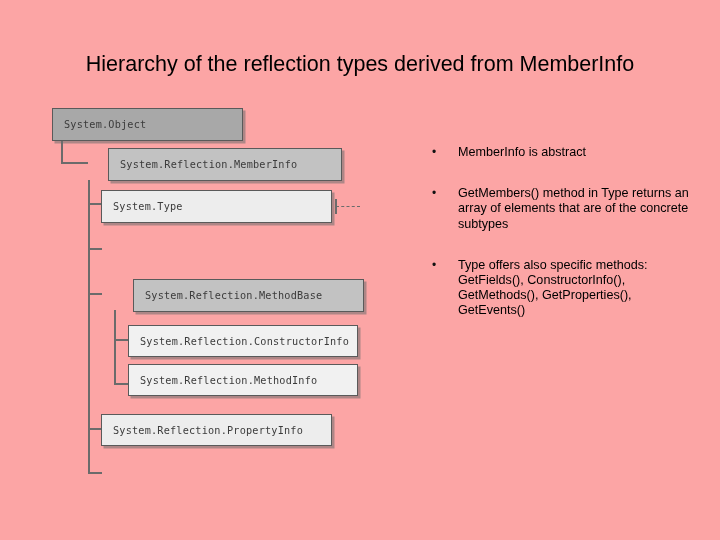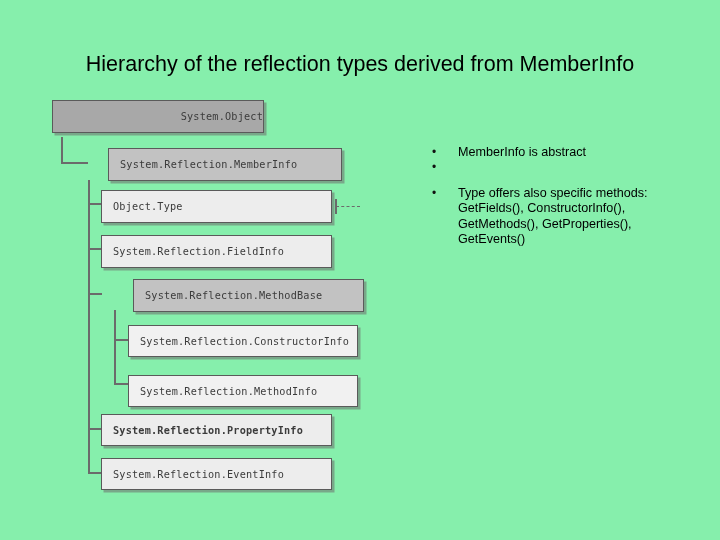--- a/index.html
+++ b/index.html
@@ -13,21 +13,21 @@
     position: relative;
     overflow: hidden;
     font-family: "Liberation Sans", sans-serif;
   }
 
   #slide {
     position: absolute;
     left: 0; top: 0;
     width: 720px;
     height: 540px;
-    background: #86efac;
+    background: #fca5a5;
   }
 
   
   #title {
     position: absolute;
     left: 0;
     top: 52px;
     width: 720px;
     text-align: center;
     font-family: "Liberation Sans", sans-serif;
@@ -153,70 +153,65 @@
     <div class="conn h" style="left:88px; top:203px; width:14px;"></div>
     <div class="conn h" style="left:88px; top:248px; width:14px;"></div>
     <div class="conn h" style="left:88px; top:293px; width:14px;"></div>
     <div class="conn h" style="left:88px; top:428px; width:14px;"></div>
     <div class="conn h" style="left:88px; top:472px; width:14px;"></div>
 
     <div class="conn v" style="left:114px; top:310px; height:74px;"></div>
     <div class="conn h" style="left:114px; top:339px; width:15px;"></div>
     <div class="conn h" style="left:114px; top:383px; width:15px;"></div>
 
-    <div class="node shade-dark" style="left:52px; top:100px; width:212px; height:33px;justify-content:flex-end;">
+    <div class="node shade-dark" style="left:52px; top:108px; width:191px; height:33px;">
       <span>System.Object</span>
     </div>
 
     <div class="node shade-mid" style="left:76px; top:148px; width:234px; height:33px;">
       <span>System.Reflection.MemberInfo</span>
     </div>
 
     <div class="node shade-light" style="left:101px; top:190px; width:231px; height:33px;">
-      <span>Object.Type</span>
-    </div>
-
-    <div class="node shade-light" style="left:101px; top:235px; width:231px; height:33px;">
-      <span>System.Reflection.FieldInfo</span>
-    </div>
+      <span>System.Type</span>
+    </div>
+
 
     <div class="node shade-lighter" style="left:128px; top:325px; width:230px; height:32px;">
       <span>System.Reflection.ConstructorInfo</span>
     </div>
 
     <div class="node shade-mid" style="left:101px; top:279px; width:231px; height:33px;">
       <span>System.Reflection.MethodBase</span>
     </div>
 
-    <div class="node shade-lighter" style="left:128px; top:375px; width:230px; height:32px;">
+    <div class="node shade-lighter" style="left:128px; top:364px; width:230px; height:32px;">
       <span>System.Reflection.MethodInfo</span>
     </div>
 
-    <div class="node shade-light" style="left:101px; top:414px; width:231px; height:32px;font-weight:bold;">
+    <div class="node shade-light" style="left:101px; top:414px; width:231px; height:32px;">
       <span>System.Reflection.PropertyInfo</span>
     </div>
 
-    <div class="node shade-light" style="left:101px; top:458px; width:231px; height:32px;">
-      <span>System.Reflection.EventInfo</span>
-    </div>
 
     <div id="nested-note-tick"></div>
     <div id="nested-note-line"></div>
 
   </div>
 
   <div id="bullets">
 
     <div class="bullet-row">
       <span class="bullet-mark">•</span>
       <span class="bullet-text">MemberInfo is abstract</span>
     </div>
 
     <div class="bullet-row">
       <span class="bullet-mark">•</span>
+      <span class="bullet-text">GetMembers() method in Type returns an array of elements that are of the concrete subtypes</span>
     </div>
 
     <div class="bullet-row">
       <span class="bullet-mark">•</span>
       <span class="bullet-text">Type  offers also specific methods: GetFields(), ConstructorInfo(), GetMethods(), GetProperties(), GetEvents()</span>
     </div>
 
   </div>
 
 </div>

